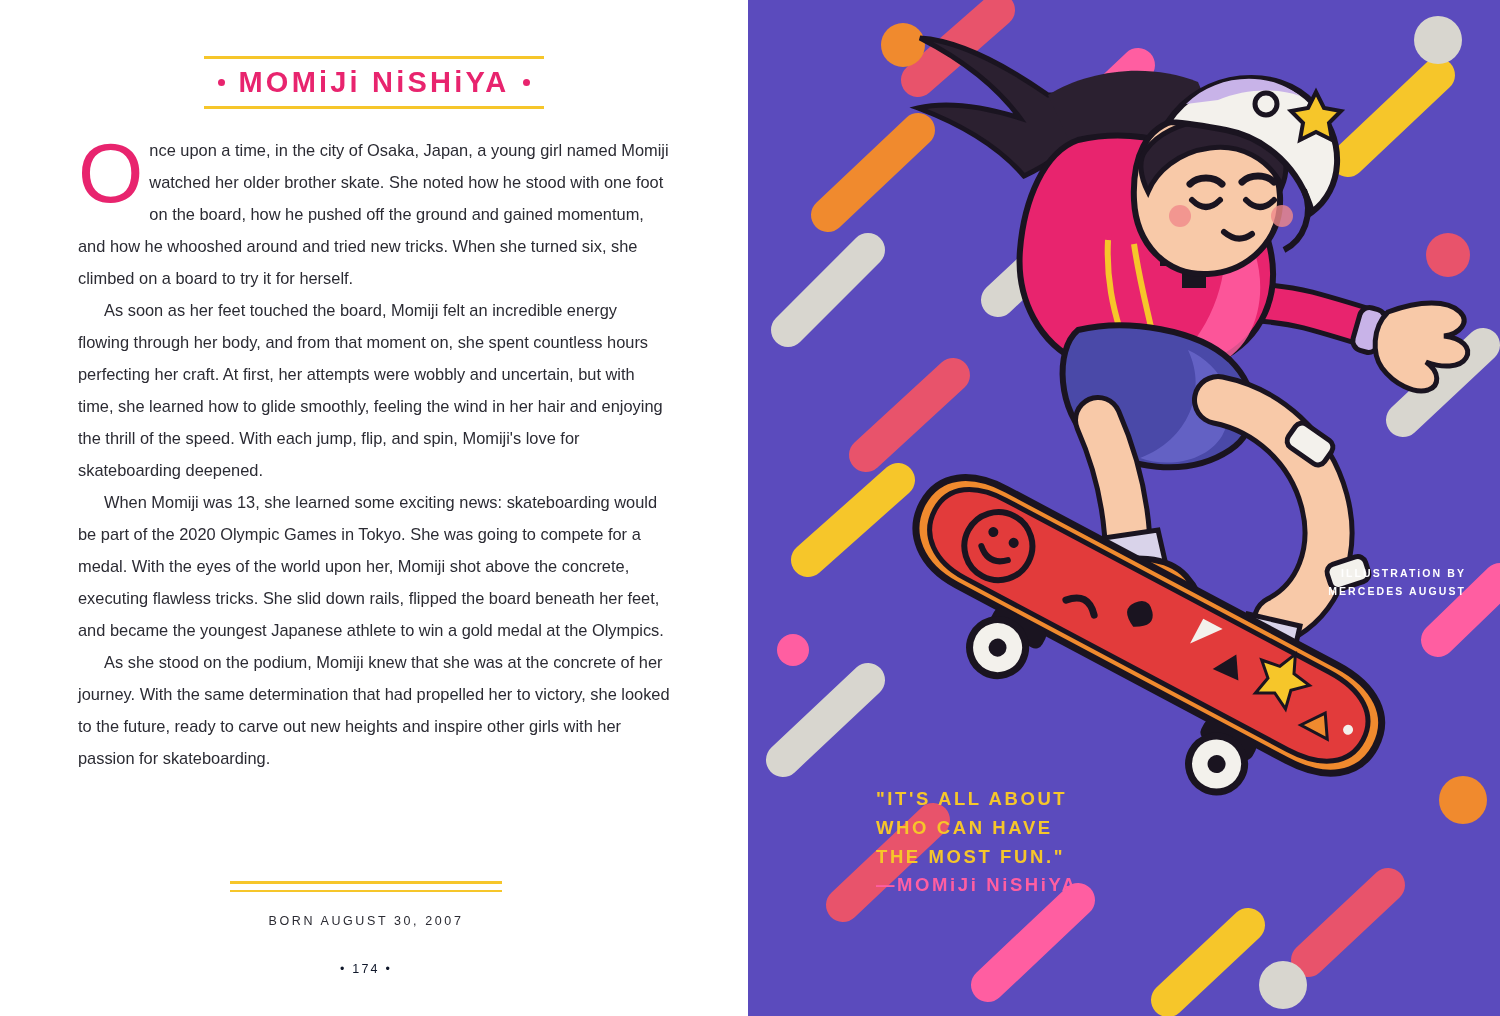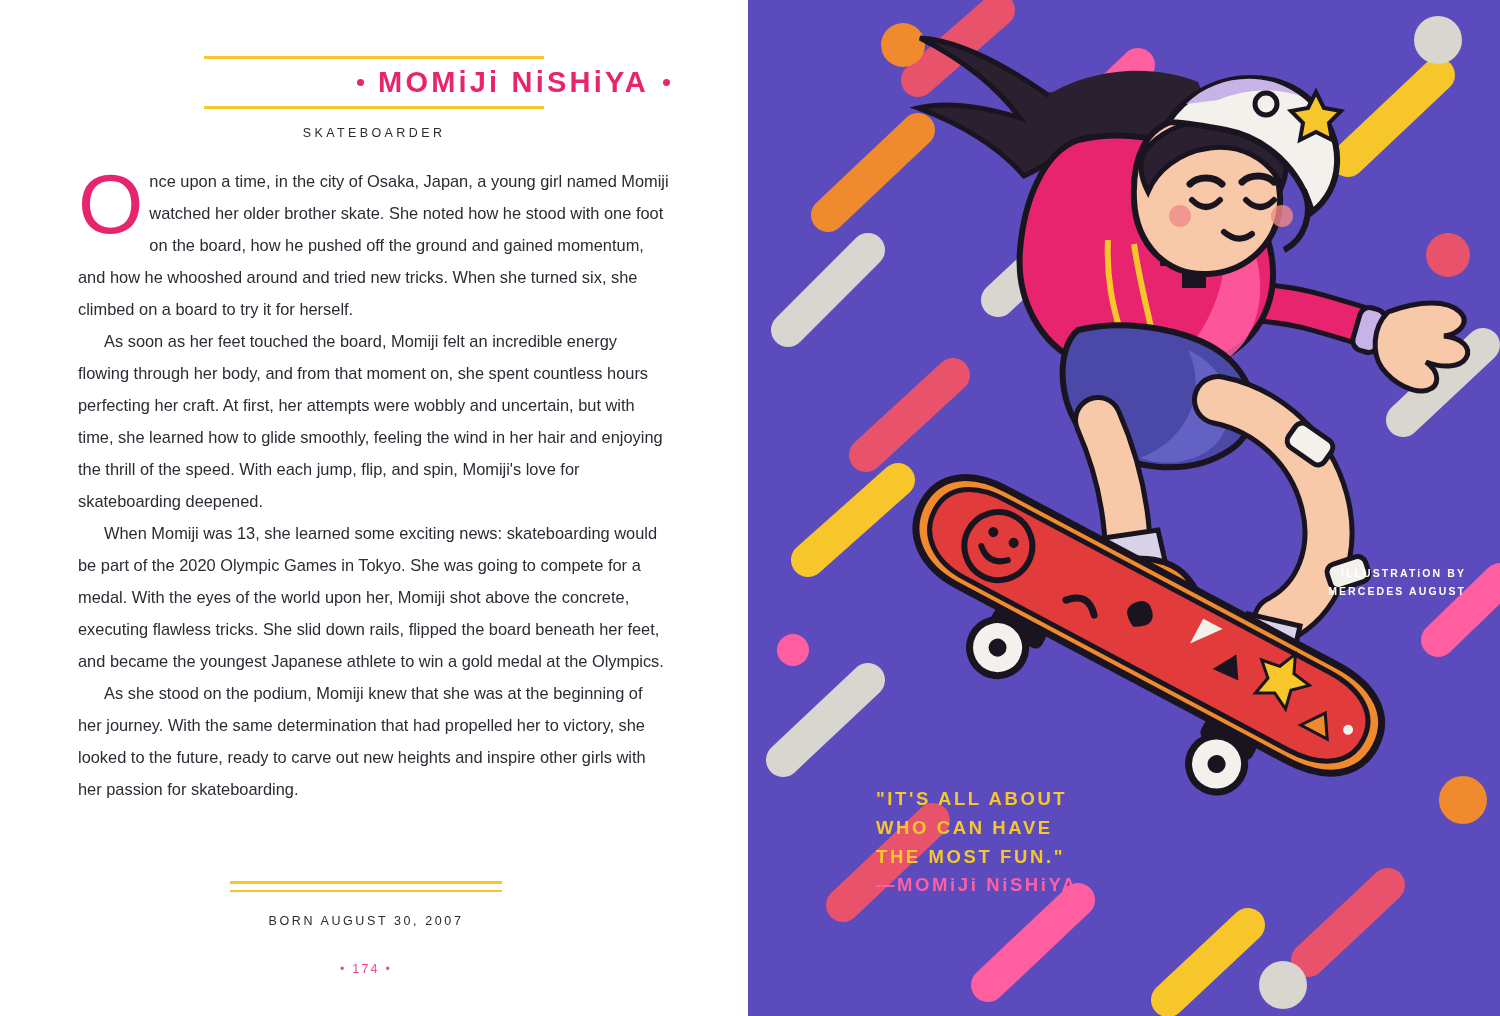--- a/index.html
+++ b/index.html
@@ -26,21 +26,21 @@
     width: 340px; height: 3px;
     background: #f6c62a;
     margin: 0 auto;
   }
   .title-rule.top { margin-bottom: 7px; }
   .title-rule.bottom { margin-top: 7px; }
 
   .title-row {
     display: flex;
     align-items: center;
-    justify-content: flex-end;
+    justify-content: center;
     gap: 14px;
   }
   .dot {
     width: 7px; height: 7px; border-radius: 50%;
     background: #e8246e;
     flex: none;
   }
   .name-title {
     color: #e8246e;
     font-size: 29px;
@@ -97,21 +97,21 @@
     margin-top: 9px;
     font-size: 12.5px;
     letter-spacing: 2.6px;
     color: #e8246e;
     font-weight: 700;
   }
   .page-no {
     margin-top: 34px;
     font-size: 12.5px;
     letter-spacing: 2.2px;
-    color: #ec4899;
+    color: #0f172a;
   }
 
   
   .page-right {
     position: relative;
     width: 752px; height: 1016px;
     background: #0f172a;
     overflow: hidden;
   }
   .blob {
@@ -157,27 +157,26 @@
     <div class="title-rule top"></div>
 
     <div class="title-row">
       <span class="dot"></span>
       <span class="name-title">MOMiJi NiSHiYA</span>
       <span class="dot"></span>
     </div>
 
     <div class="title-rule bottom"></div>
 
-    <div class="subtitle">SKATEBOARDER</div>
 
     <div class="body-text">
       <p class="first"><span class="dropcap">O</span><span>nce upon a time, in the city of Osaka, Japan, a young girl named Momiji watched her older brother skate. She noted how he stood with one foot on the board, how he pushed off the ground and gained momentum, and how he whooshed around and tried new tricks. When she turned six, she climbed on a board to try it for herself.</span></p>
       <p>As soon as her feet touched the board, Momiji felt an incredible energy flowing through her body, and from that moment on, she spent countless hours perfecting her craft. At first, her attempts were wobbly and uncertain, but with time, she learned how to glide smoothly, feeling the wind in her hair and enjoying the thrill of the speed. With each jump, flip, and spin, Momiji's love for skateboarding deepened.</p>
       <p>When Momiji was 13, she learned some exciting news: skateboarding would be part of the 2020 Olympic Games in Tokyo. She was going to compete for a medal. With the eyes of the world upon her, Momiji shot above the concrete, executing flawless tricks. She slid down rails, flipped the board beneath her feet, and became the youngest Japanese athlete to win a gold medal at the Olympics.</p>
-      <p>As she stood on the podium, Momiji knew that she was at the beginning of her journey. With the same determination that had propelled her to victory, she looked to the future, ready to carve out new heights and inspire other girls with her passion for skateboarding.</p>
+      <p>As she stood on the podium, Momiji knew that she was at the concrete of her journey. With the same determination that had propelled her to victory, she looked to the future, ready to carve out new heights and inspire other girls with her passion for skateboarding.</p>
     </div>
 
     <div class="footer-block">
       <div class="foot-rule"></div>
       <div class="foot-rule second"></div>
       <div class="born">BORN AUGUST 30, 2007</div>
       <div class="page-no">• 174 •</div>
     </div>
   </div>
 

